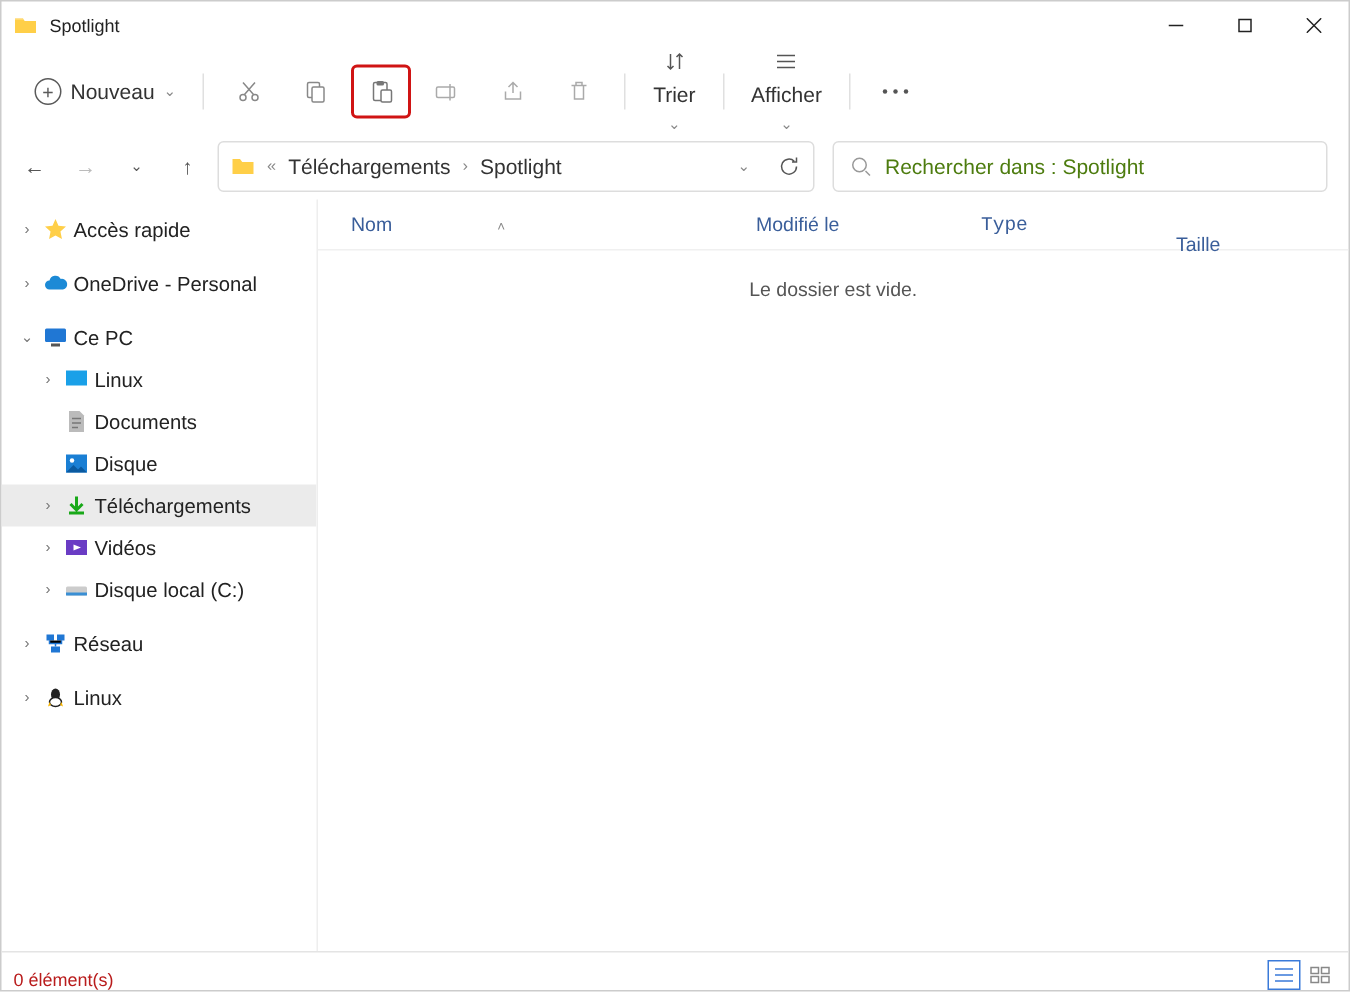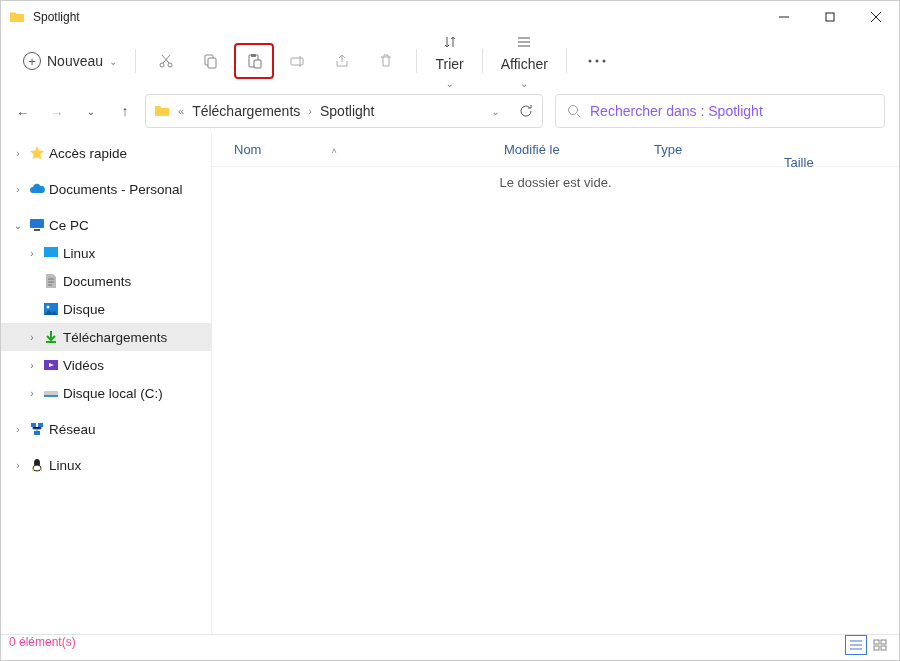--- a/index.html
+++ b/index.html
@@ -24,40 +24,40 @@
   .chev { font-size:10px; color:#888;}
 
   
   .navrow { height: 44px; display:flex; align-items:center; gap:12px; padding: 0 14px; }
   .nav-arrows { display:flex; align-items:center; gap:18px; color:#555;}
   .nav-arrow { width:16px; text-align:center; font-size:14px;}
   .nav-arrow.disabled{ color:#bbb;}
   .addr { flex:1; height:34px; border:1px solid #ddd; border-radius:4px; display:flex; align-items:center; padding:0 8px; gap:8px; font-size:14px; color:#333;}
   .addr .crumb-sep{color:#888; font-size:11px;}
   .addr-spacer{flex:1;}
-  .search { width: 330px; height:34px; border:1px solid #ddd; border-radius:4px; display:flex; align-items:center; padding:0 10px; gap:8px; color:#8b5cf6; font-size:14px;}
+  .search { width: 330px; height:34px; border:1px solid #ddd; border-radius:4px; display:flex; align-items:center; padding:0 10px; gap:8px; color:#4d7c0f; font-size:14px;}
 
   
   .body { flex:1; display:flex; min-height:0;}
   .tree { width: 210px; padding: 6px 0; overflow:auto; font-size:13.5px; color:#222;}
   .tree-item { display:flex; align-items:center; height:28px; padding:0 6px 0 10px; gap:4px;}
   .tree-item.sel { background:#ebebeb;}
   .twist { width:14px; font-size:10px; color:#777; text-align:center;}
   .tree-label { white-space:nowrap;}
   .ind1{padding-left:24px;}
   .tree-gap{height:8px;}
 
   .listarea{flex:1; display:flex; flex-direction:column; border-left:1px solid #eee;}
   .cols{ height:34px; display:flex; align-items:center; font-size:13px; color:#3a5e9a; border-bottom:1px solid #f0f0f0; padding-left:22px;}
-  .col-name{width:270px;} .col-mod{width:150px;} .col-type{width:130px;} .col-size{width:80px;margin-top:25px;}
+  .col-name{width:270px;} .col-mod{width:150px;} .col-type{width:130px;font-family:Liberation Mono, monospace;} .col-size{width:80px;margin-top:25px;}
   .sort-caret{font-size:9px; color:#888; margin-left:70px;}
-  .empty-msg{ text-align:center; color:#555; font-size:13px; margin-top:8px;}
-
-  
-  .status{ height:26px; border-top:1px solid #e4e4e4; display:flex; align-items:flex-start; padding:0 8px; font-size:12px; color:#ec4899;}
+  .empty-msg{ text-align:center; color:#555; font-size:13px; margin-top:18px;}
+
+  
+  .status{ height:26px; border-top:1px solid #e4e4e4; display:flex; align-items:flex-end; padding:0 8px; font-size:12px; color:#b91c1c;}
   .status-spacer{flex:1;}
   .view-toggle{width:22px;height:20px;display:flex;align-items:center;justify-content:center;margin-left:2px;}
   .view-toggle.active{border:1px solid #3a7ad9;}
 
   .ico{width:16px;height:16px;flex:0 0 16px;}
 </style>
 </head>
 <body>
 
 <div class="titlebar">
@@ -192,21 +192,21 @@
           <path fill="#ffcf48" d="M8 1l2 4.5 5 .5-3.7 3.3 1 5L8 12l-4.3 2.3 1-5L1 6l5-.5z"></path>
         </svg>
         <span class="tree-label">Accès rapide</span>
       </div>
     <div class="tree-gap"></div>
     <div class="tree-item">
         <span class="twist">›</span>
         <svg class="ico" viewBox="0 0 16 16">
           <path fill="#1c8ad6" d="M4 12a3 3 0 010-6 4 4 0 017.5-1A3 3 0 0113 12z"></path>
         </svg>
-        <span class="tree-label">Documents - Personal</span>
+        <span class="tree-label">OneDrive - Personal</span>
       </div>
     <div class="tree-gap"></div>
     <div class="tree-item">
         <span class="twist">⌄</span>
         <svg class="ico" viewBox="0 0 16 16">
           <rect x="1" y="2" width="14" height="9" rx="1" fill="#2077d4"></rect>
           <rect x="5" y="12" width="6" height="2" fill="#555"></rect>
         </svg>
         <span class="tree-label">Ce PC</span>
       </div>

